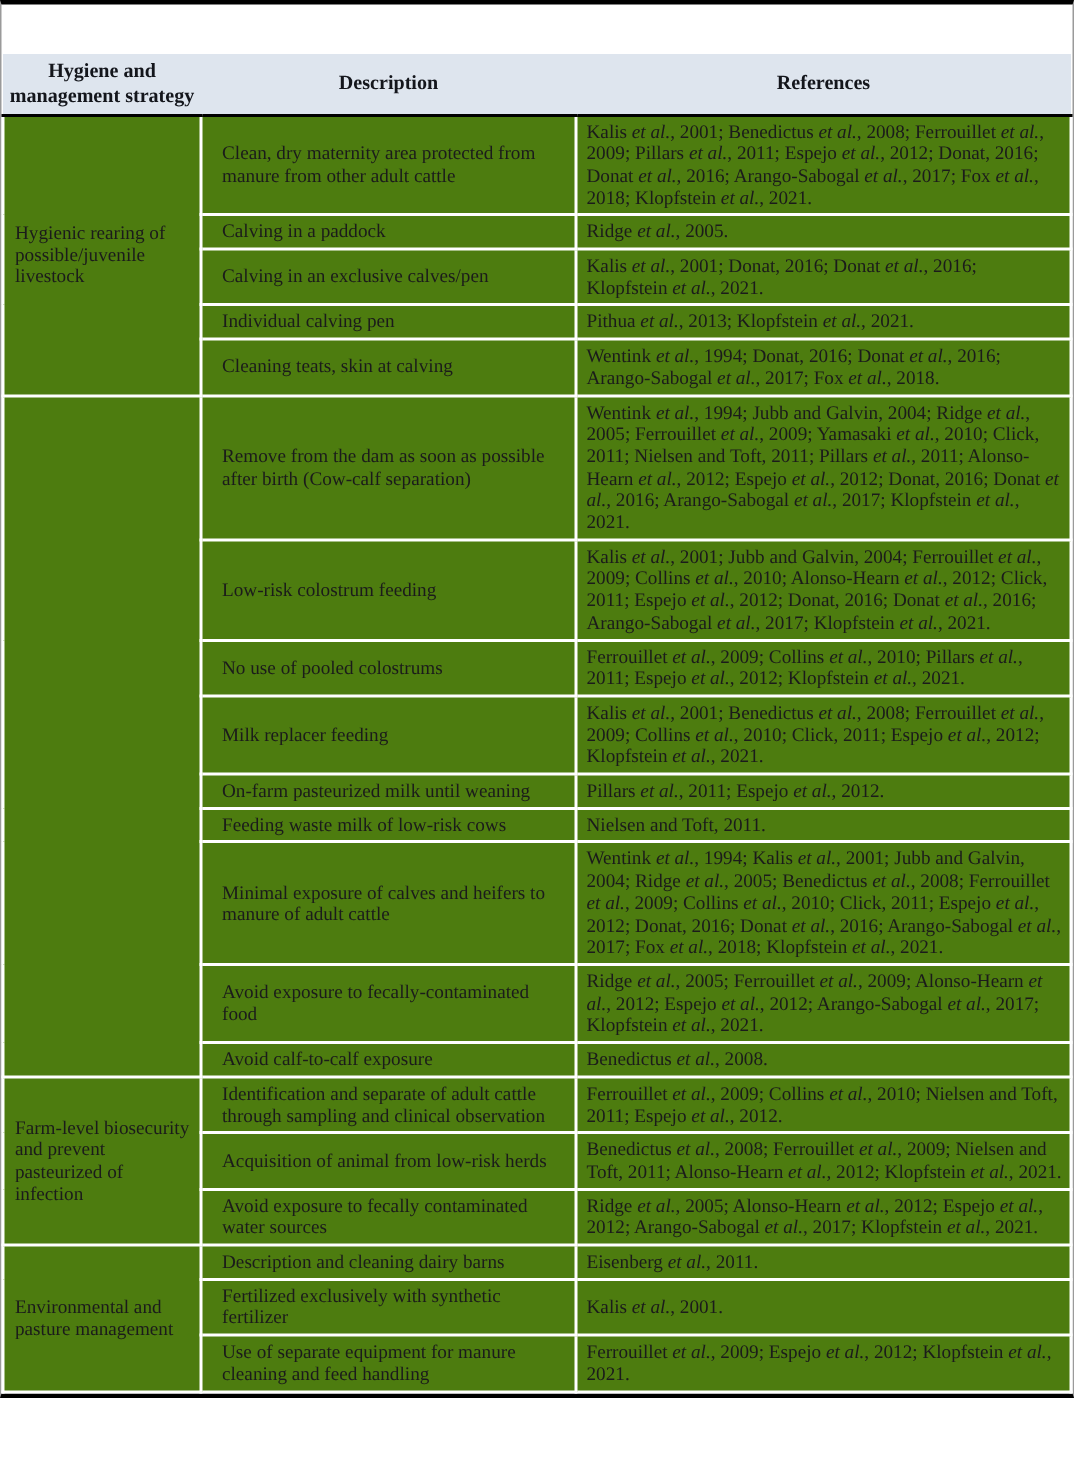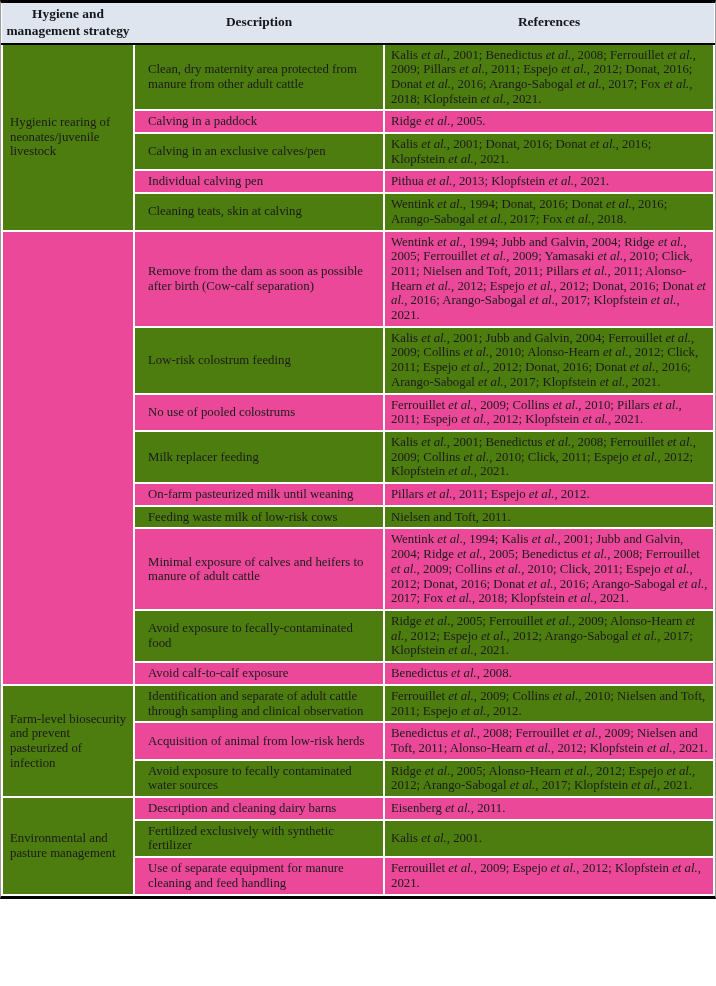--- a/index.html
+++ b/index.html
@@ -20,20 +20,21 @@
     border-bottom: 3px solid #000;
     border-left: 1px solid #9a9a9a;
     border-right: 1px solid #9a9a9a;
   }
   table.paper-table {
     width: 100%;
     border-collapse: collapse;
     table-layout: fixed;
     font-size: 12.8px;
     color: #1b1b1b;
+    margin-top: 33px;
   }
   col.c1 { width: 132px; }
   col.c2 { width: 250px; }
   col.c3 { width: auto; }
 
   thead th {
     background: #dee5ee;
     font-weight: bold;
     font-size: 13.4px;
     color: #14161c;
@@ -48,42 +49,42 @@
   tbody td {
     vertical-align: middle;
     line-height: 1.15;
     border: 2px solid #ffffff;
   }
   td.strategy { padding: 3px 4px 3px 7px; }
   td.desc     { padding: 3px 6px 3px 13px; }
   td.refs     { padding: 3px 5px 3px 6px; }
 
   .cell-light { background: #4d7c0f; }
-  .cell-dark  { background: #ec4899; }
+  .cell-dark  { background: #4d7c0f; }
 </style>
 </head>
 <body>
 
 <div class="table-wrap">
   <table class="paper-table">
     <colgroup>
       <col class="c1">
       <col class="c2">
       <col class="c3">
     </colgroup>
     <thead>
       <tr>
         <th>Hygiene and management strategy</th>
         <th>Description</th>
         <th>References</th>
       </tr>
     </thead>
     <tbody>
         <tr>
-          <td class="strategy cell-light" rowspan="5">Hygienic rearing of neonates/juvenile livestock</td>
+          <td class="strategy cell-light" rowspan="5">Hygienic rearing of possible/juvenile livestock</td>
           <td class="desc cell-light">Clean, dry maternity area protected from manure from other adult cattle</td>
           <td class="refs cell-light">Kalis <i>et al.</i>, 2001; Benedictus <i>et al.</i>, 2008; Ferrouillet <i>et al.</i>, 2009; Pillars <i>et al.</i>, 2011; Espejo <i>et al.</i>, 2012; Donat, 2016; Donat <i>et al.</i>, 2016; Arango-Sabogal <i>et al.</i>, 2017; Fox <i>et al.</i>, 2018; Klopfstein <i>et al.</i>, 2021.</td>
         </tr>
         <tr>
           <td class="desc cell-dark">Calving in a paddock</td>
           <td class="refs cell-dark">Ridge <i>et al.</i>, 2005.</td>
         </tr>
         <tr>
           <td class="desc cell-light">Calving in an exclusive calves/pen</td>
           <td class="refs cell-light">Kalis <i>et al.</i>, 2001; Donat, 2016; Donat <i>et al.</i>, 2016; Klopfstein <i>et al.</i>, 2021.</td>

